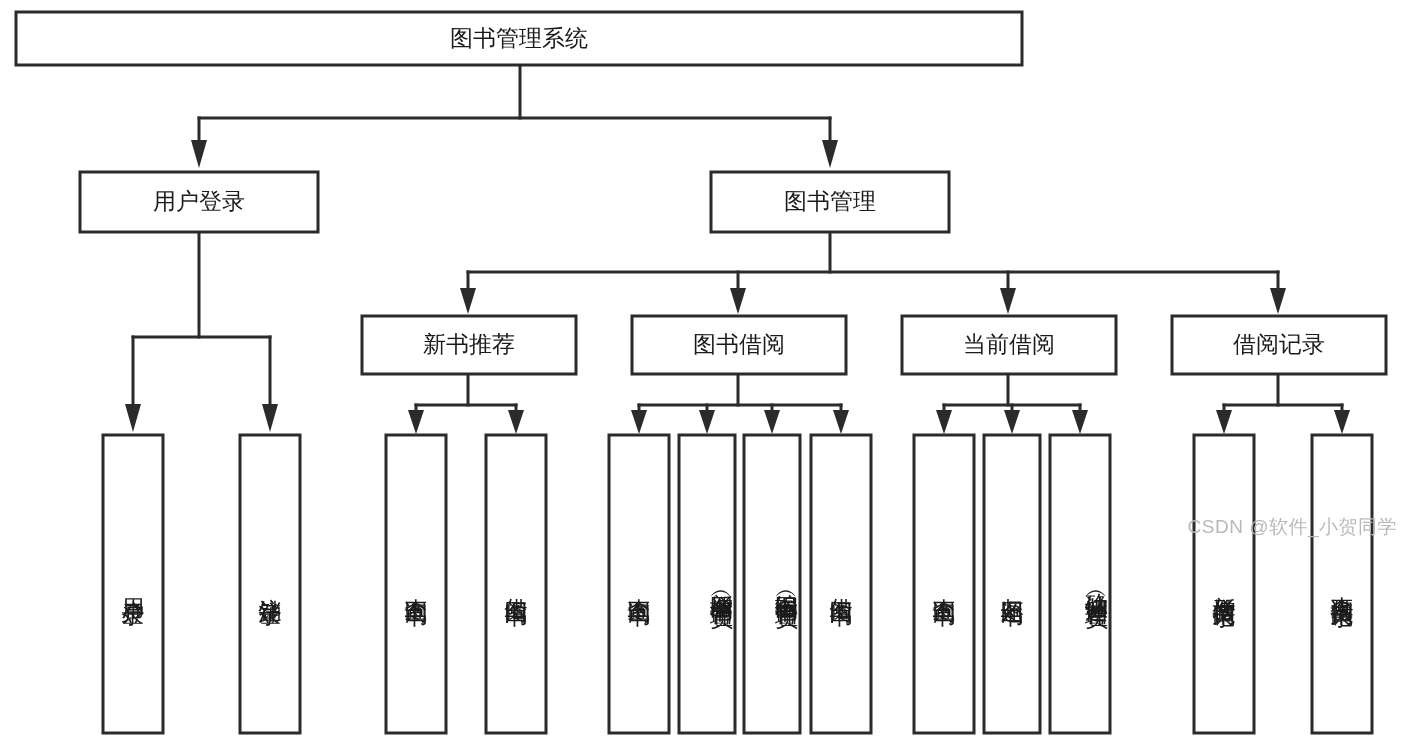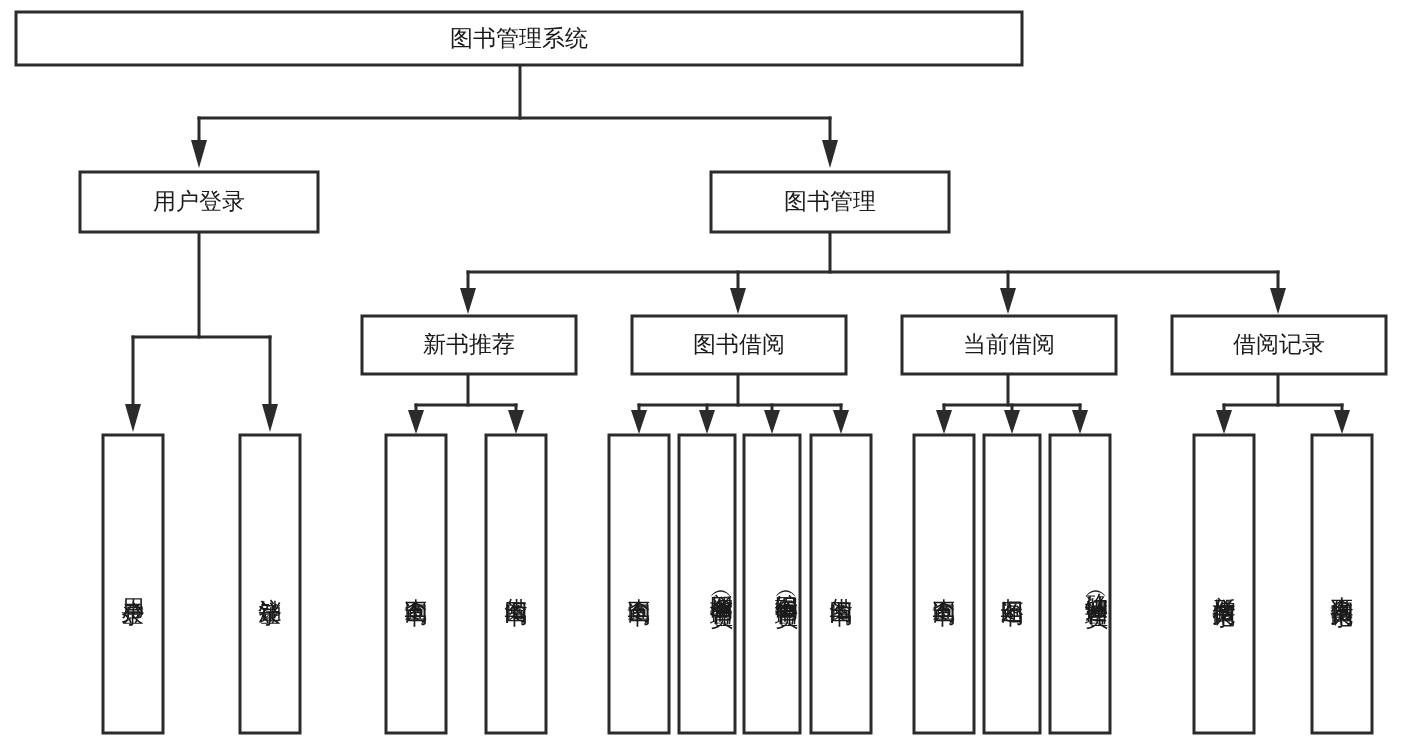--- a/index.html
+++ b/index.html
@@ -222,14 +222,15 @@
   <div class="node-label-v" style="left:744px; top:437px; width:56px; height:294px; align-items:flex-start;">编辑图书（管理员）</div>
   <div class="node-label-v" style="left:811px; top:435px; width:60px; height:298px;">借阅图书</div>
 
   <div class="node-label-v" style="left:914px; top:435px; width:60px; height:298px;">查询图书</div>
   <div class="node-label-v" style="left:984px; top:435px; width:56px; height:298px;">归还图书</div>
   <div class="node-label-v" style="left:1050px; top:437px; width:60px; height:294px; align-items:flex-start;">确认归还（管理员）</div>
 
   <div class="node-label-v" style="left:1194px; top:435px; width:60px; height:298px;">新增借阅记录</div>
   <div class="node-label-v" style="left:1312px; top:435px; width:60px; height:298px;">查询借阅记录</div>
 
+  <div class="watermark">CSDN @软件_小贺同学</div>
 
 </div>
 
 </body></html>

